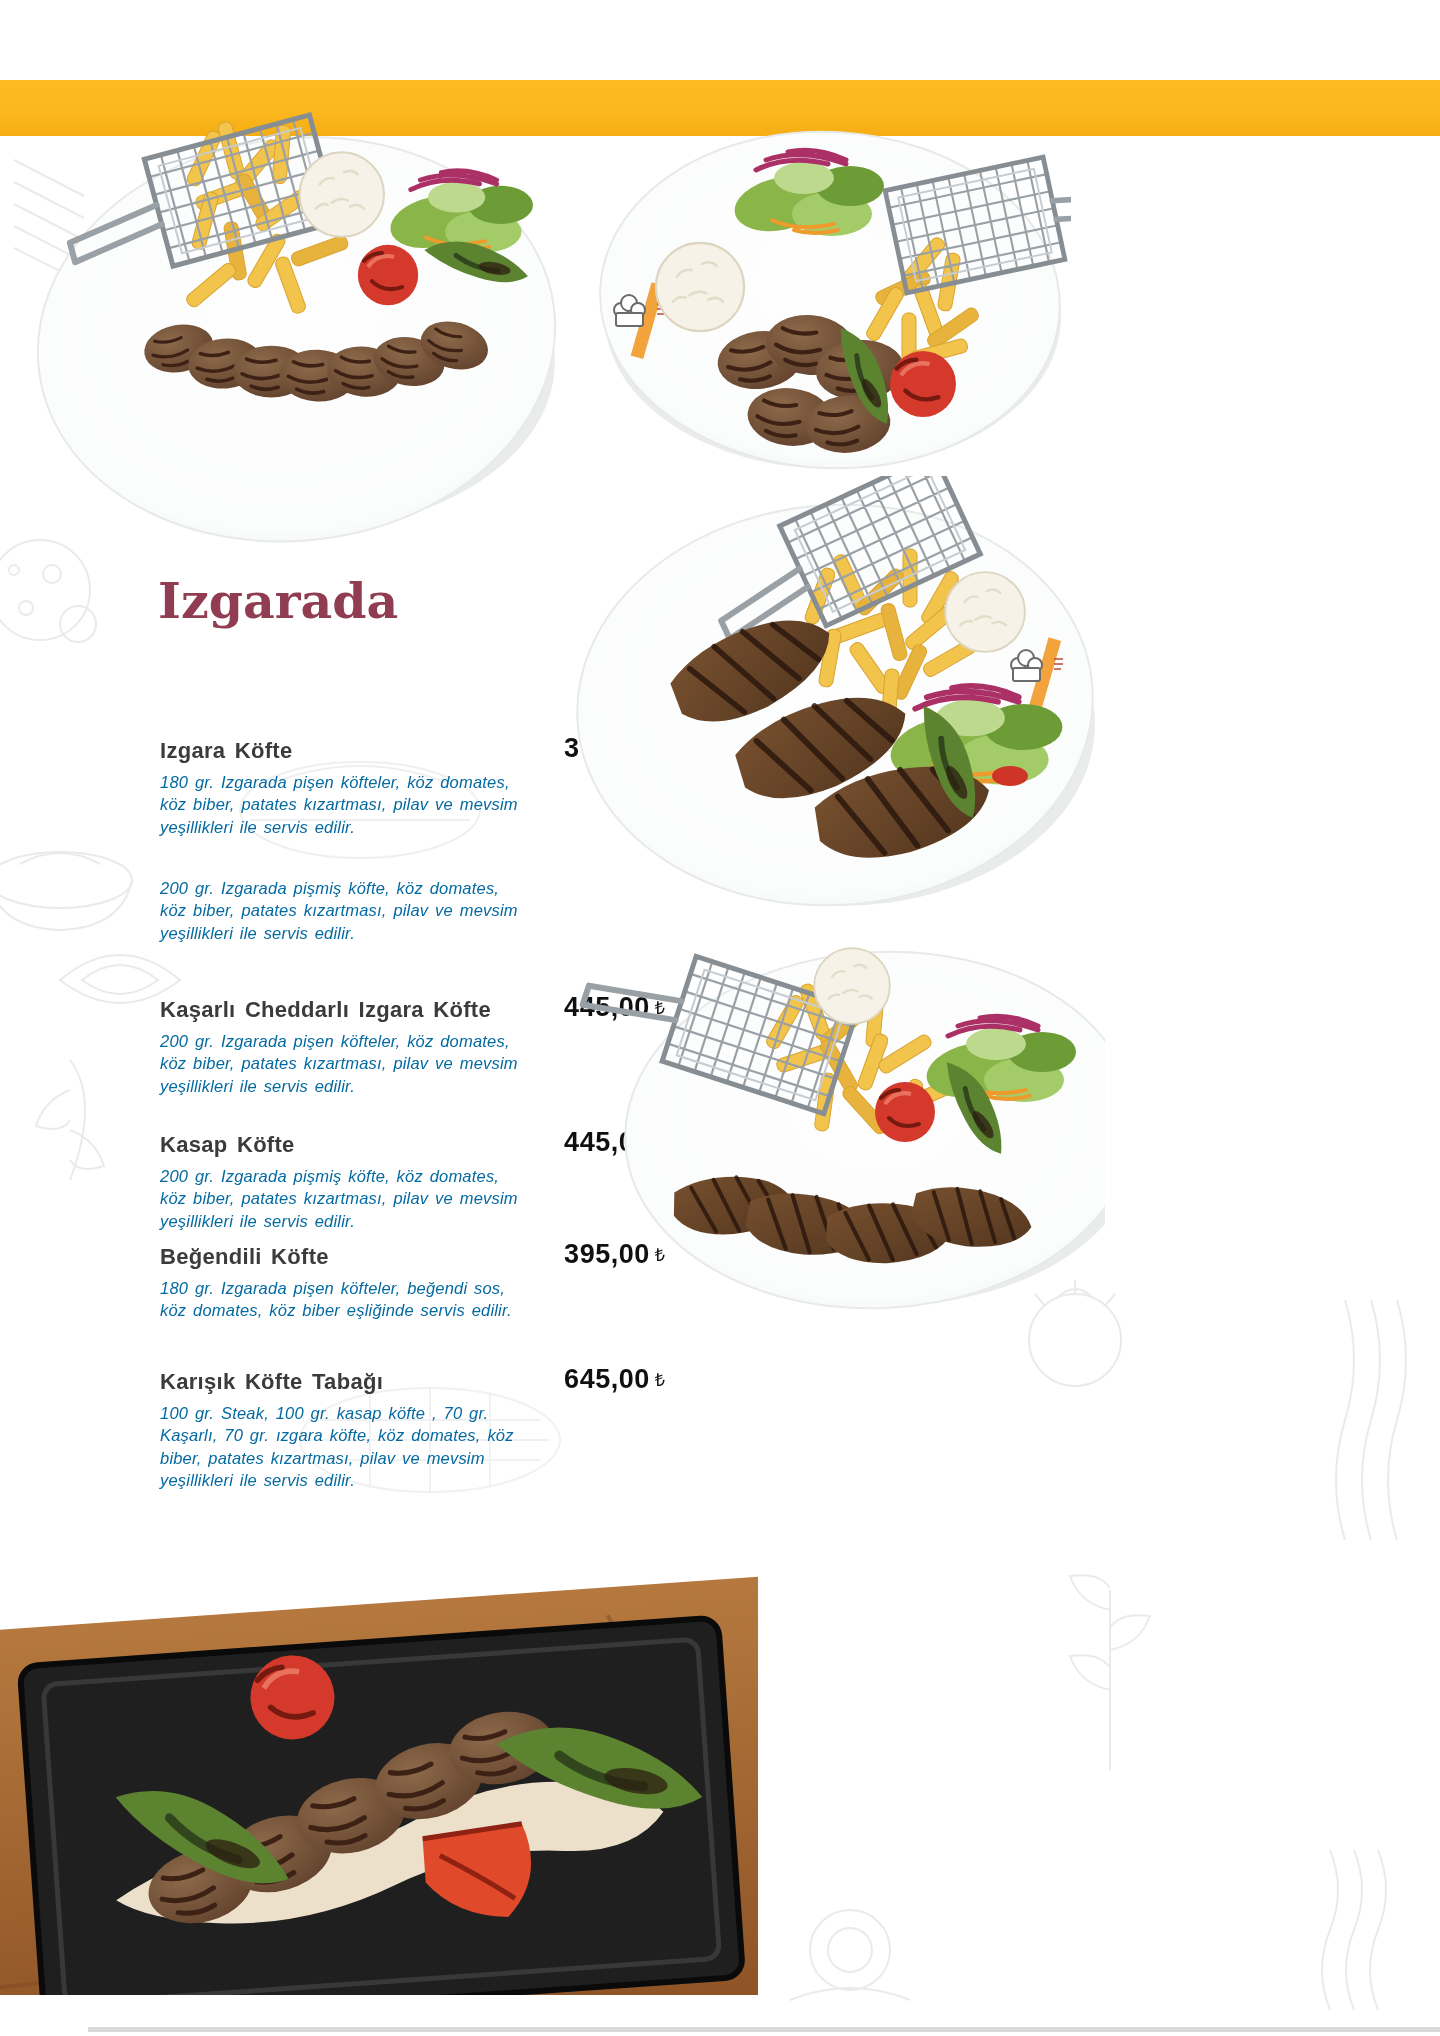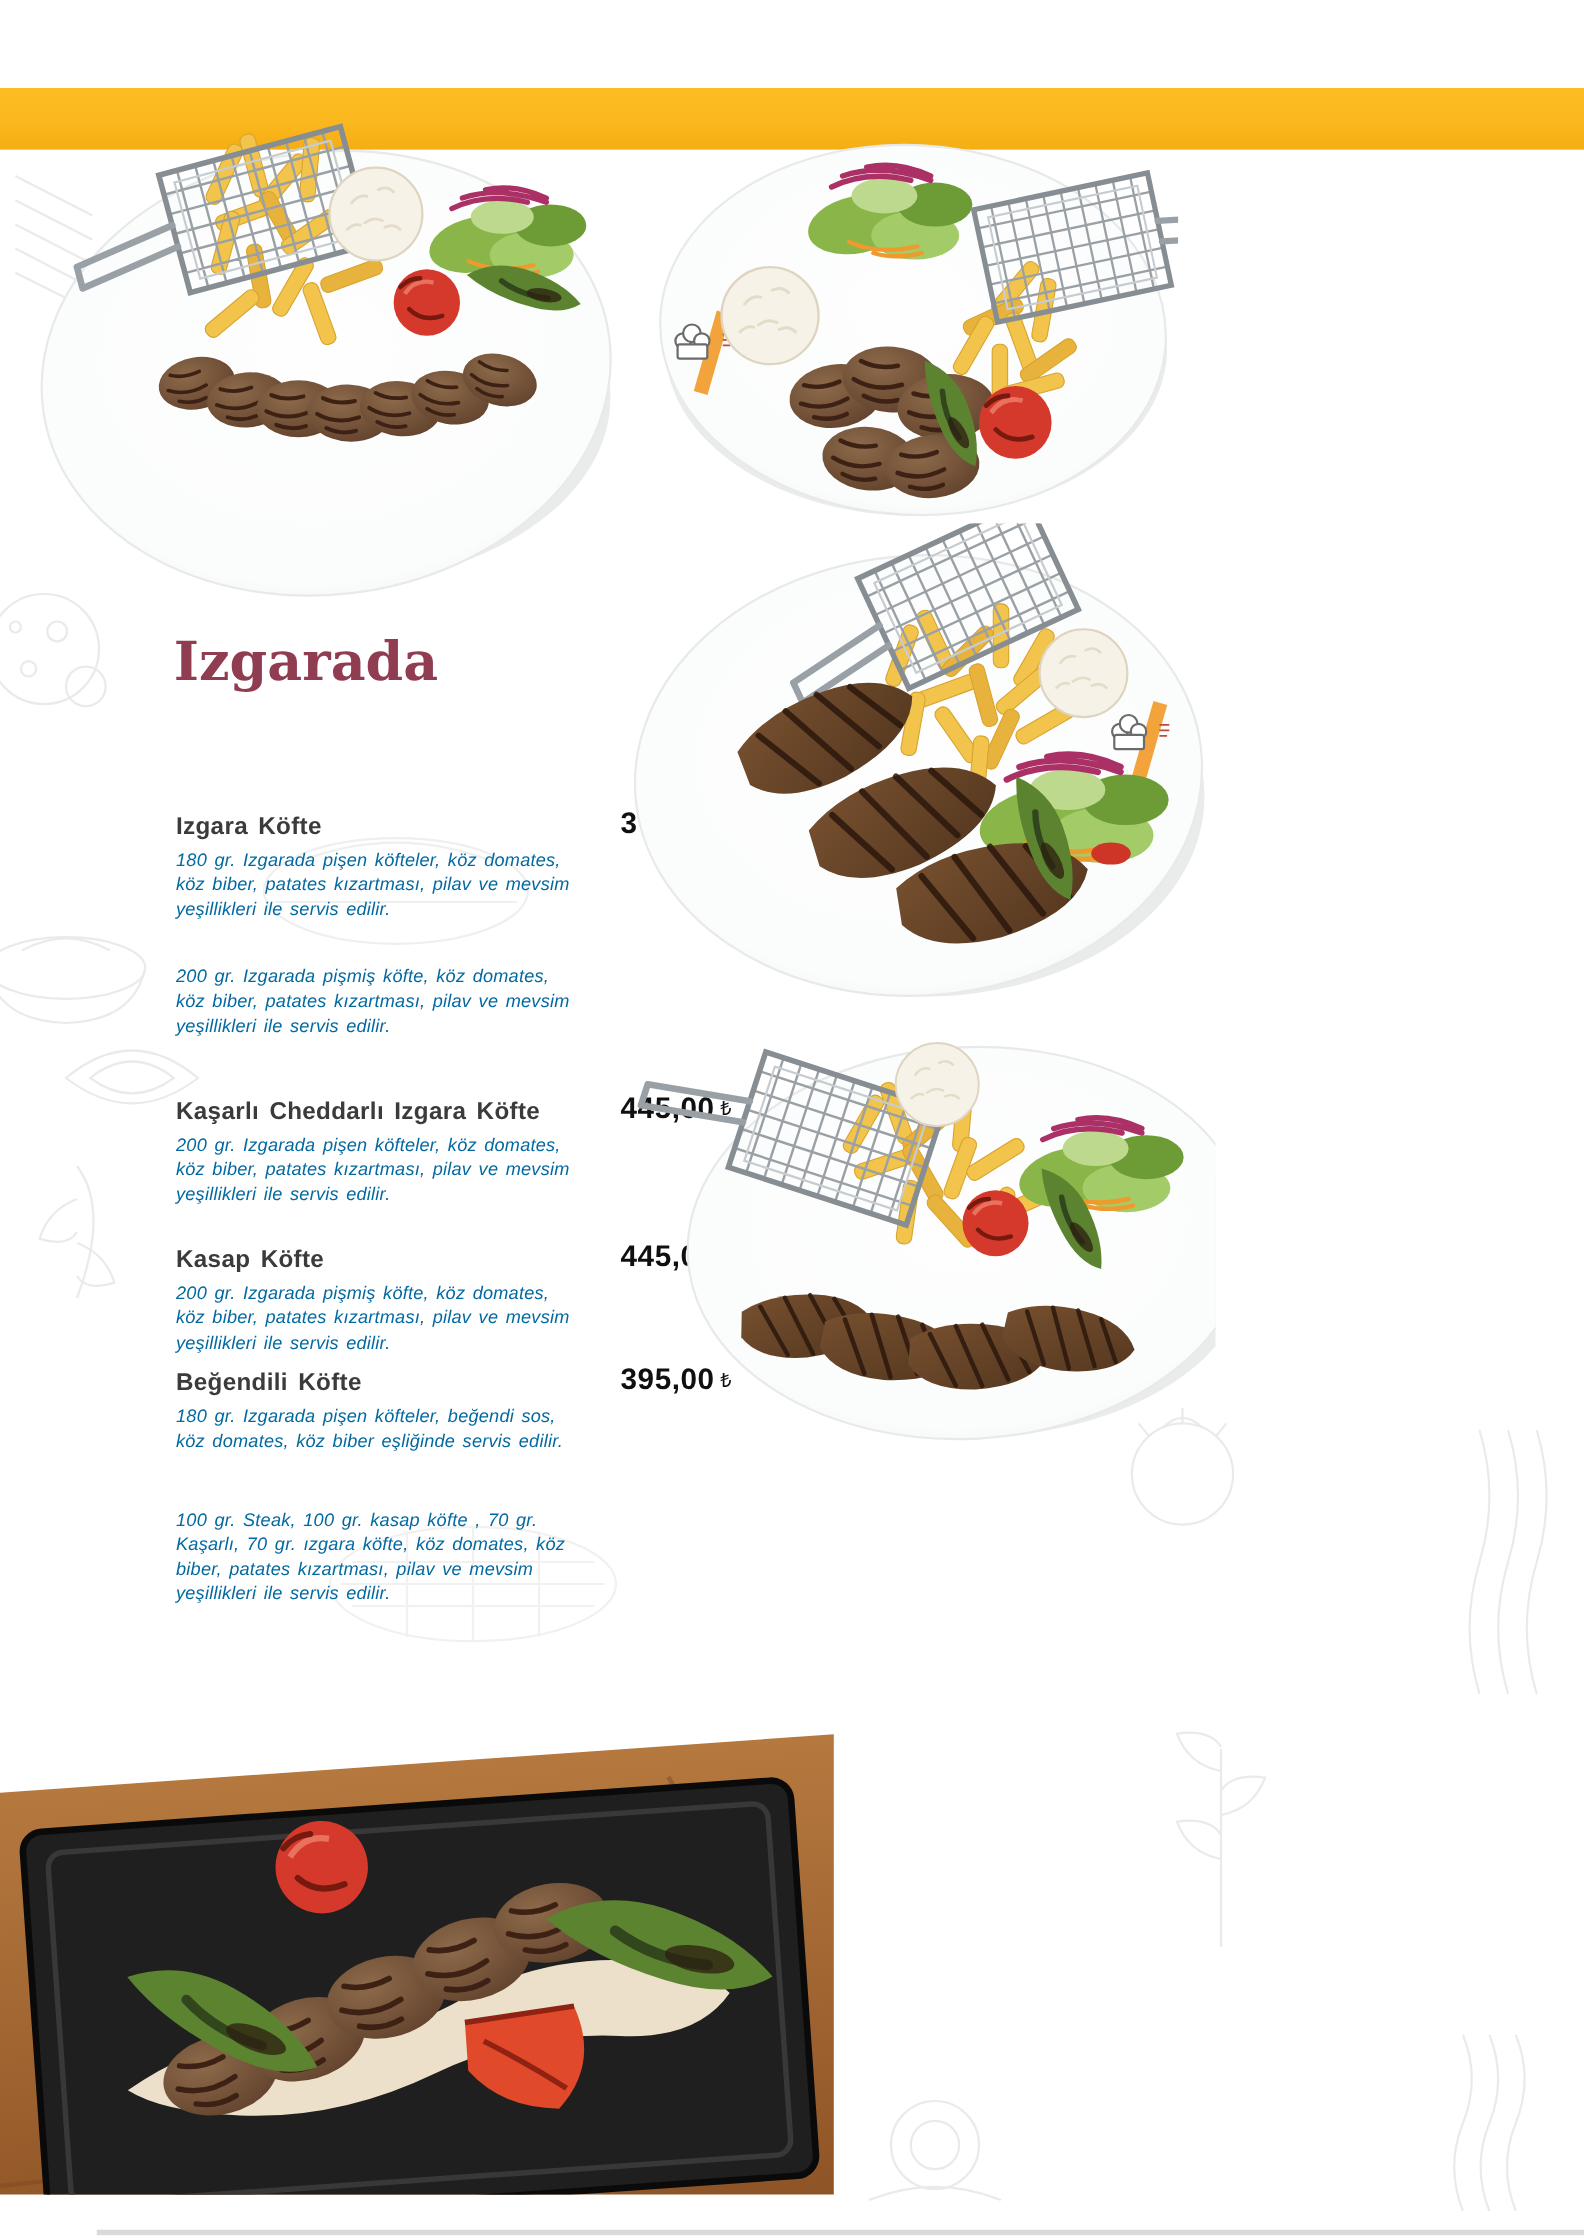--- a/index.html
+++ b/index.html
@@ -245,20 +245,24 @@
 
   <div class="menu-item" style="top:1239px">
     <div class="item-head">
       <span class="item-name">Beğendili Köfte</span>
       <span class="item-price"><span class="num">395,00</span><span class="cur">₺</span></span>
     </div>
     <p class="item-desc">180 gr. Izgarada pişen köfteler, beğendi sos, köz domates, köz biber eşliğinde servis edilir.</p>
   </div>
 
   <div class="menu-item" style="top:1364px">
+    <div class="item-head">
+      <span class="item-name">Karışık Köfte Tabağı</span>
+      <span class="item-price"><span class="num">645,00</span><span class="cur">₺</span></span>
+    </div>
     <p class="item-desc">100 gr. Steak, 100 gr. kasap köfte , 70 gr. Kaşarlı, 70 gr. ızgara köfte, köz domates, köz biber, patates kızartması, pilav ve mevsim yeşillikleri ile servis edilir.</p>
   </div>
 
   <svg class="photo" viewBox="0 0 548 436" style="left:558px;top:476px;width:548px;height:436px">
     <ellipse cx="282" cy="248" rx="255" ry="182" fill="#e9eceb"></ellipse>
     <ellipse cx="277" cy="229" rx="258" ry="200" fill="url(#plateG)" stroke="#e7eae9" stroke-width="2" transform="rotate(-4 277 229)"></ellipse>
     <use href="#plateLogo" transform="translate(484,199)"></use>
     <g fill="#f2c44c" stroke="#d8a32e" stroke-width="1">
       <use href="#fry" transform="translate(262,120) rotate(20)"></use>
       <use href="#fry" transform="translate(292,106) rotate(-25)"></use>

